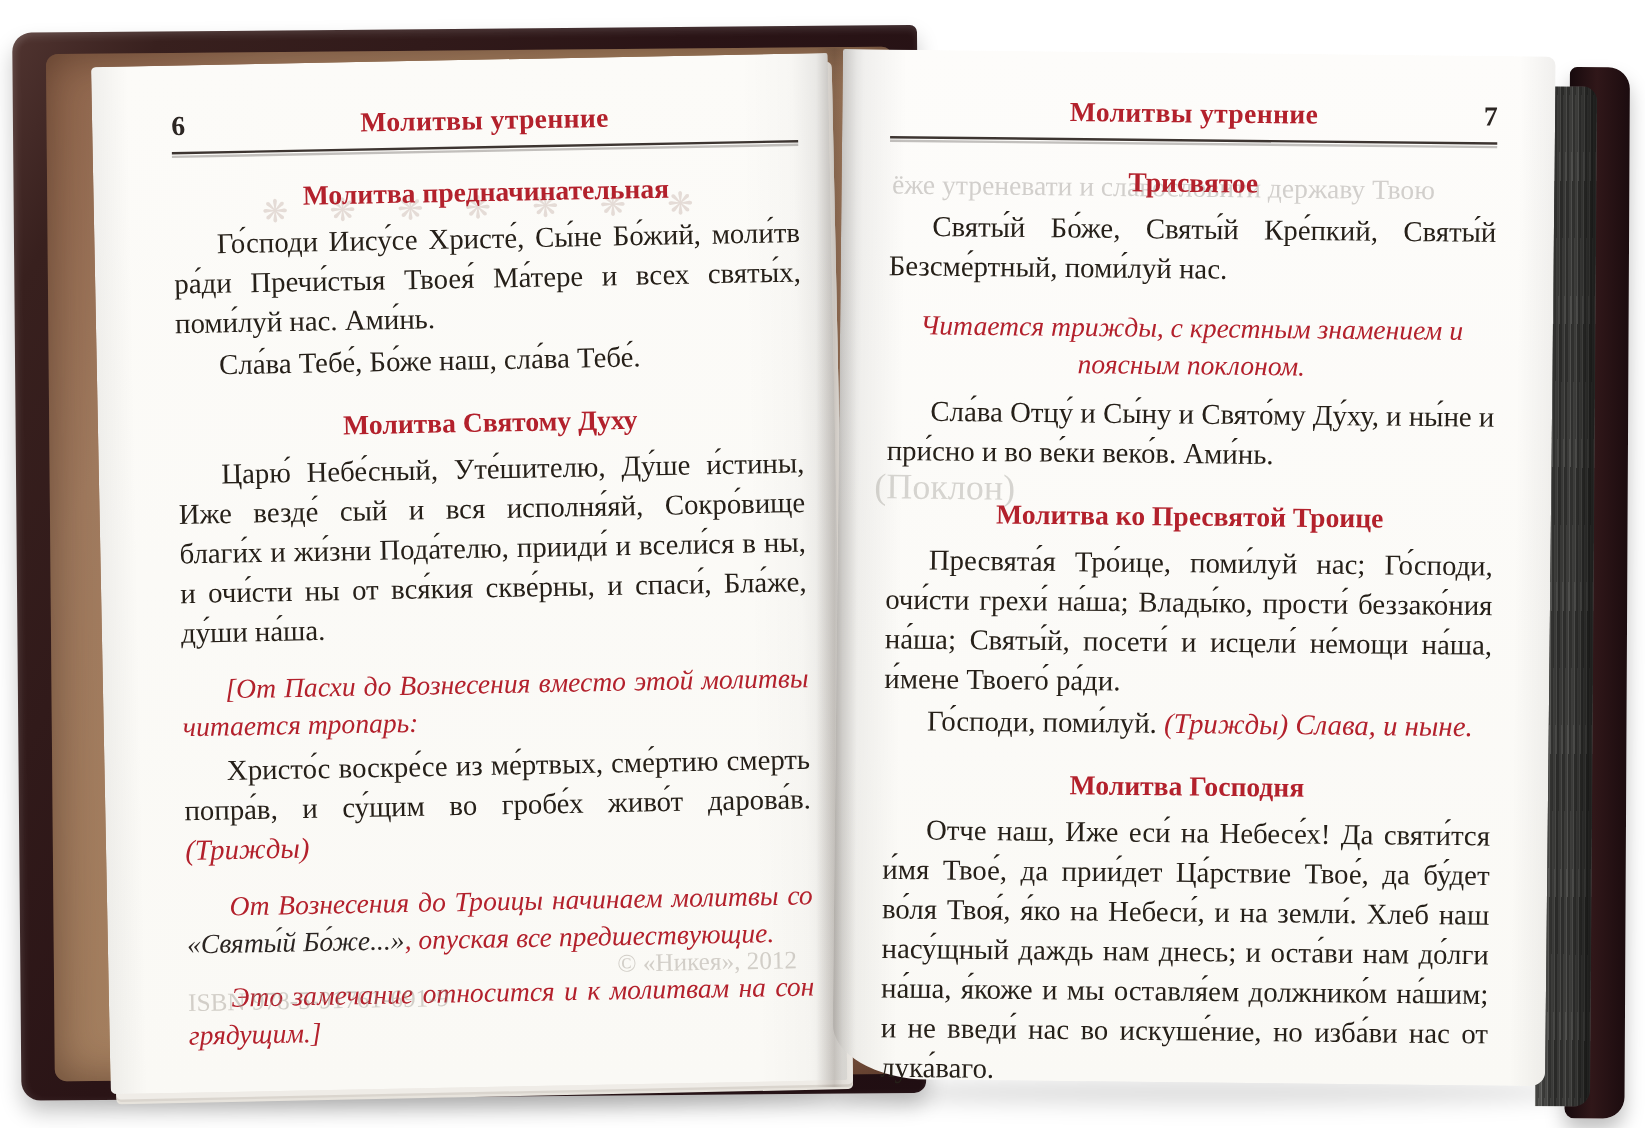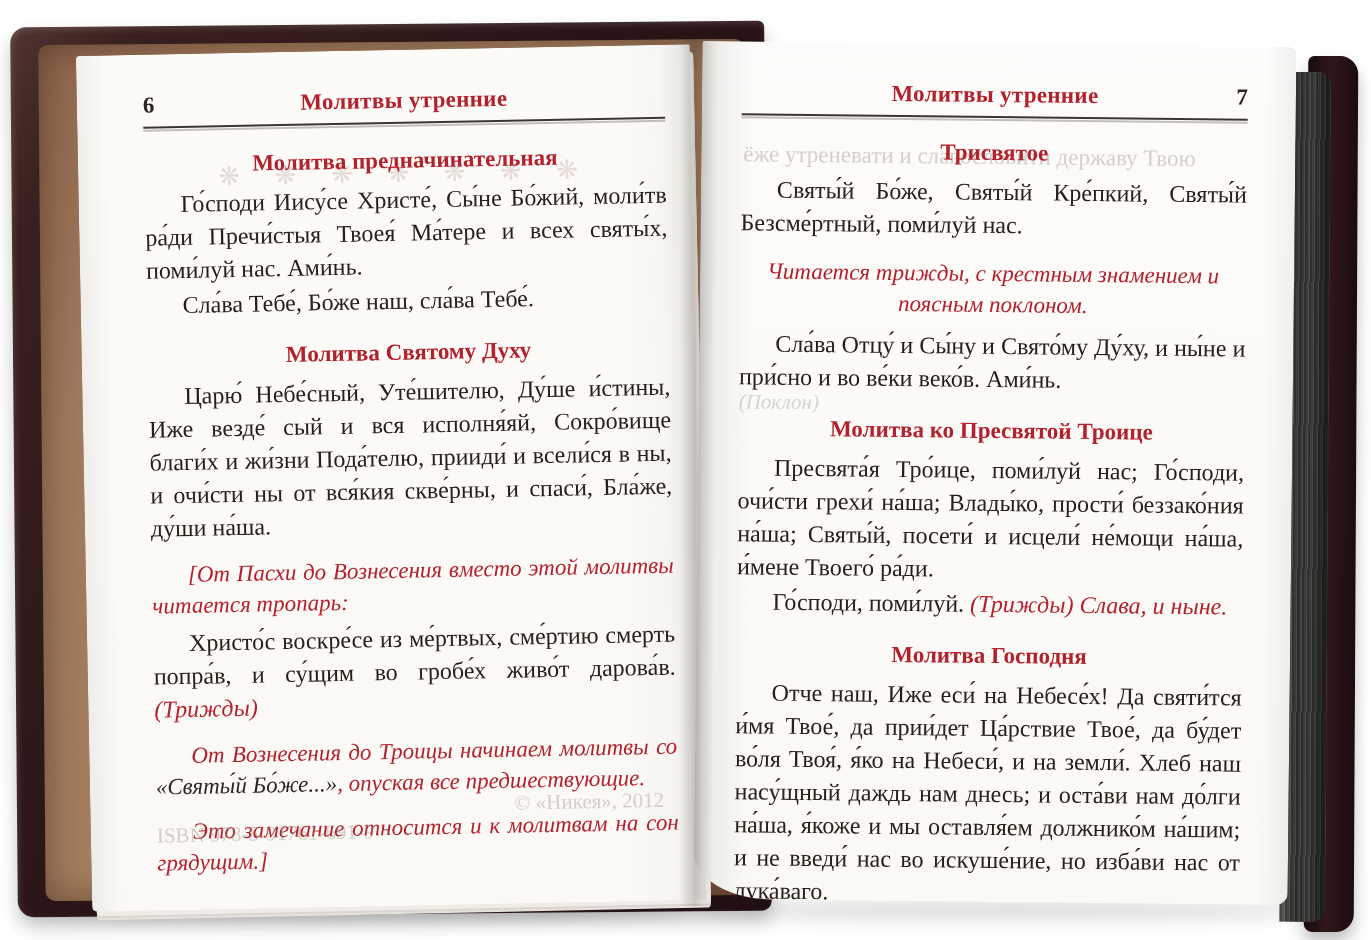--- a/index.html
+++ b/index.html
@@ -105,21 +105,21 @@
   p.rubric.centered{text-align:center;text-indent:0;margin:16px 0 10px;}
   .note{color:var(--red);font-style:italic;}
   .quote{color:#2b2522;}
 
   
   .ghost{position:absolute;pointer-events:none;white-space:nowrap;}
   .ghost.ornament{top:108px;left:70px;right:30px;text-align:center;color:rgba(175,148,138,0.30);font-size:26px;letter-spacing:14px;white-space:normal;}
   .ghost.isbn{bottom:62px;left:66px;font-size:21px;color:rgba(150,142,132,0.40);}
   .ghost.copyright{bottom:88px;right:40px;font-size:21px;color:rgba(150,142,132,0.40);}
   .ghost.gline1{top:100px;left:42px;right:42px;font-size:23px;color:rgba(158,154,148,0.45);overflow:hidden;}
-  .ghost.gline2{top:348px;left:40px;font-size:21px;font-style:italic;color:rgba(158,154,148,0.40);}
+  .ghost.gline2{top:348px;left:30px;font-size:30px;color:rgba(158,154,148,0.40);}
 </style>
 </head>
 <body>
 
 <div class="scene">
 
   <div class="shadow-a"></div>
   <div class="shadow-b"></div>
 
   <div class="cover-back"></div>

